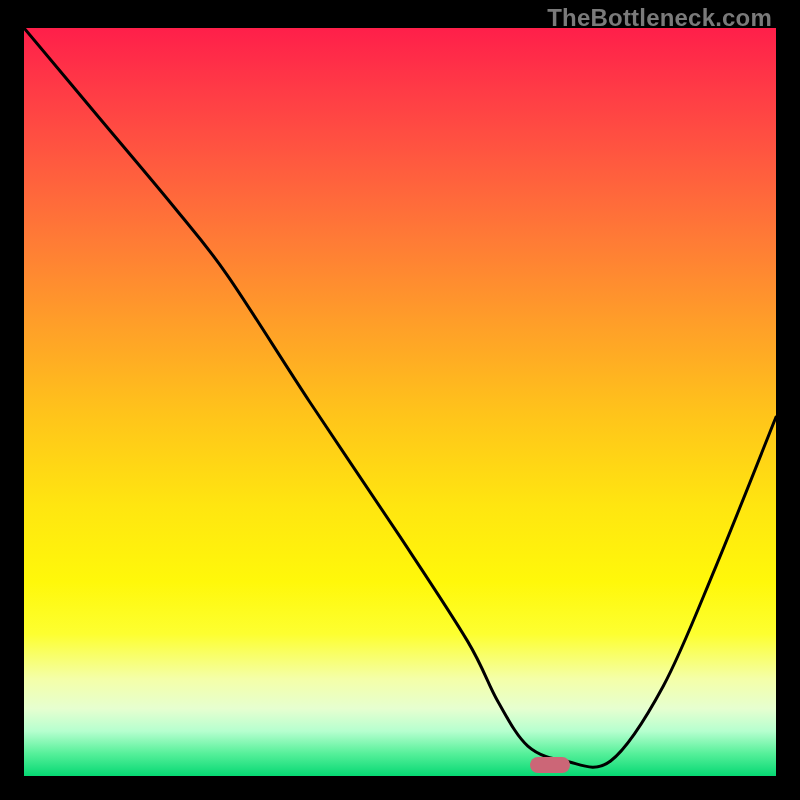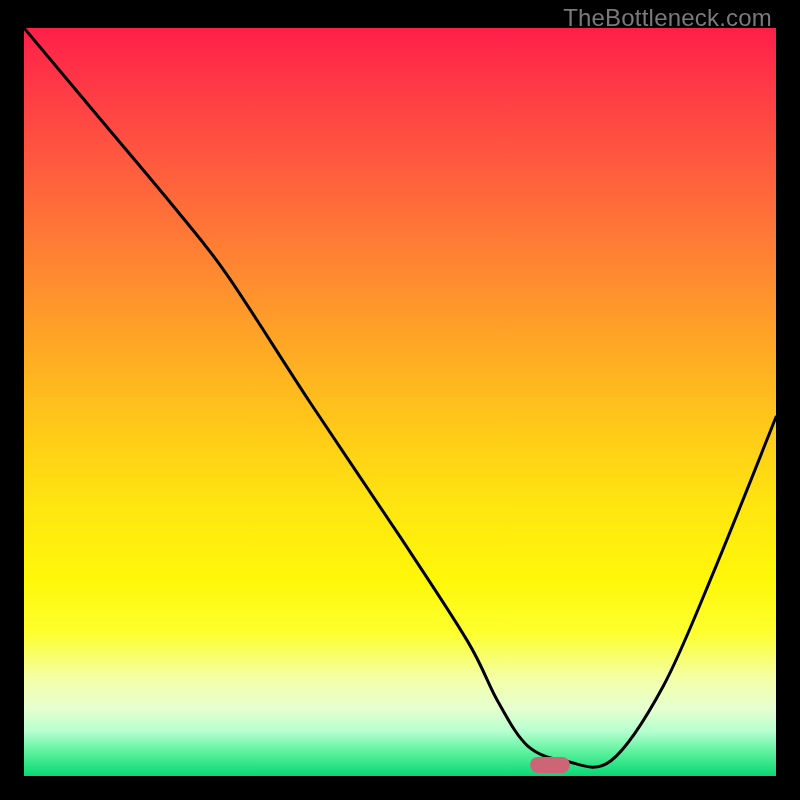--- a/index.html
+++ b/index.html
@@ -42,21 +42,21 @@
       #56f09a 97%,
       #06d873 100%
     );
   }
   .watermark {
     position: absolute;
     top: 4px;
     right: 28px;
     color: #7a7a7a;
     font-size: 24px;
-    font-weight: 400;
+    font-weight: 700;
     letter-spacing: 0.2px;
   }
   svg.curve {
     position: absolute;
     left: 0;
     top: 0;
     width: 752px;
     height: 748px;
   }
   .marker {

